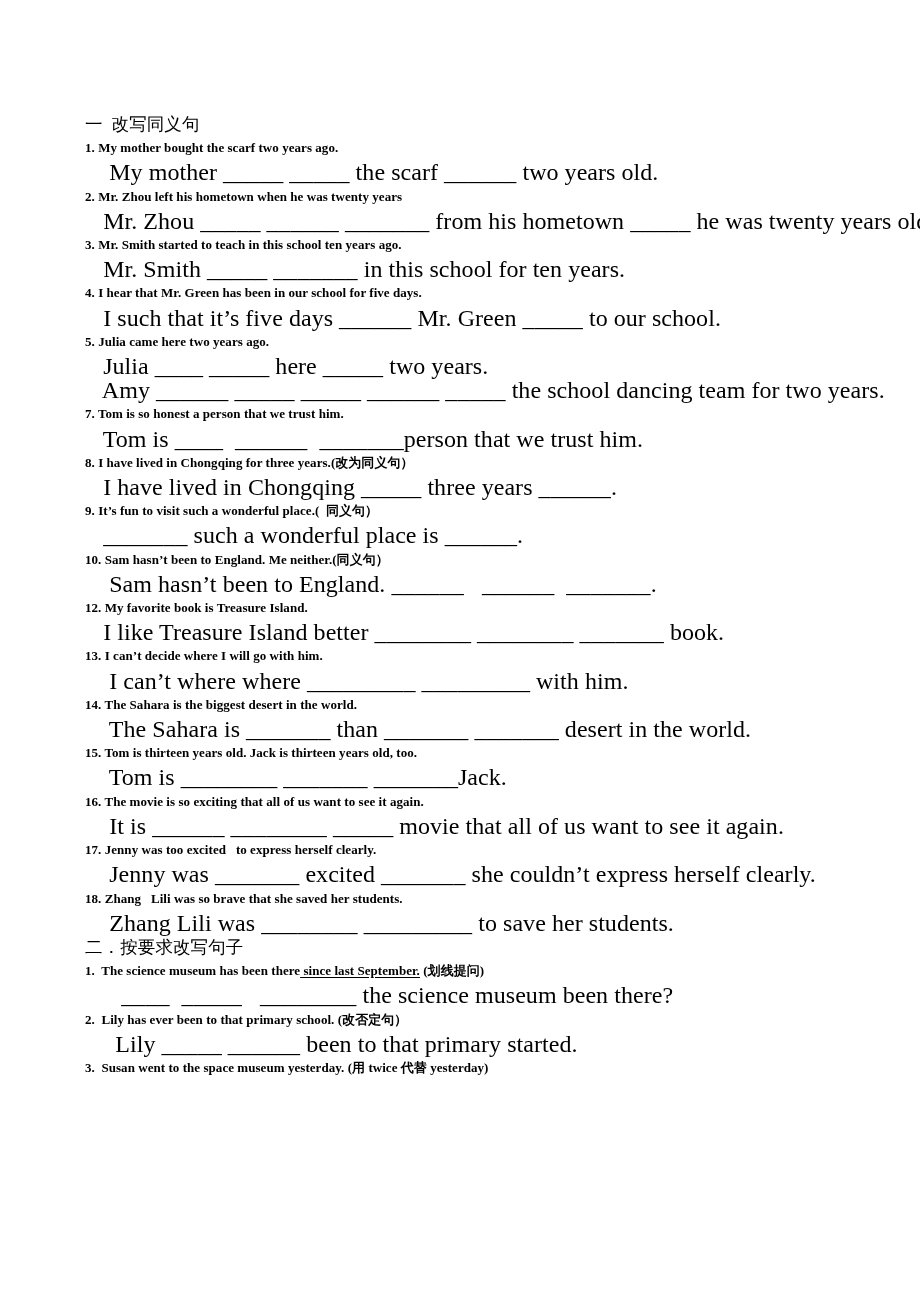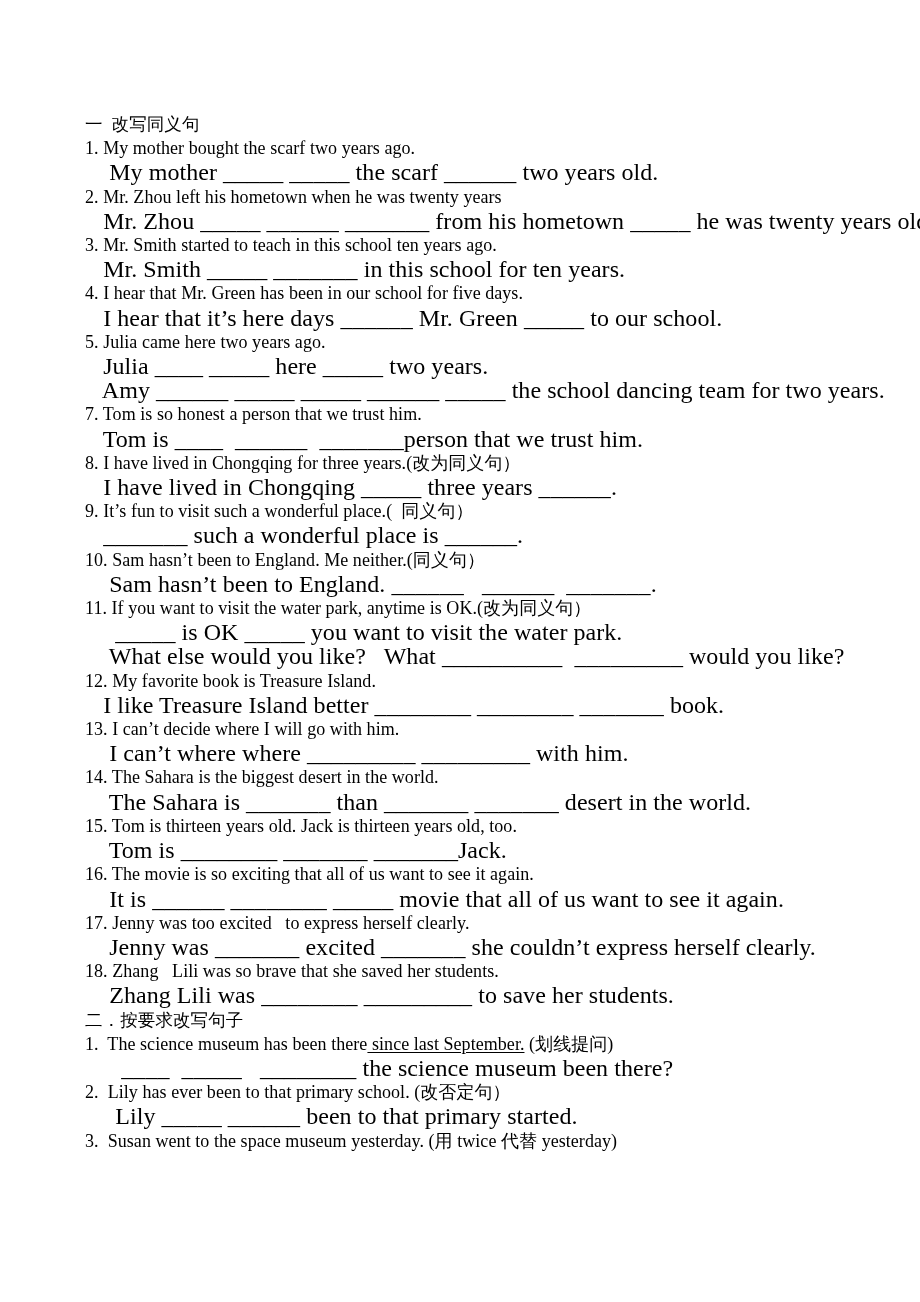--- a/index.html
+++ b/index.html
@@ -23,24 +23,25 @@
     box-sizing: border-box;
     padding: 112px 60px 0 85px;
   }
   .section-heading {
     font-size: 17.5px;
     line-height: 24.2px;
     white-space: pre;
     letter-spacing: 0.1px;
   }
   .q-line {
-    font-size: 18px;
+    font-size: 13px;
     line-height: 24.2px;
     white-space: pre;
     letter-spacing: 0.05px;
+    font-weight: bold;
   }
   .a-line {
     font-size: 24px;
     line-height: 24.2px;
     white-space: pre;
     letter-spacing: 0.05px;
   }
   .ul {
     text-decoration: underline;
     text-underline-offset: 2px;
@@ -65,21 +66,21 @@
       <div class="a-line">   Mr. Zhou _____ ______ _______ from his hometown _____ he was twenty years old.</div>
     </div>
 
     <div class="item-block">
       <div class="q-line">3. Mr. Smith started to teach in this school ten years ago.</div>
       <div class="a-line">   Mr. Smith _____ _______ in this school for ten years.</div>
     </div>
 
     <div class="item-block">
       <div class="q-line">4. I hear that Mr. Green has been in our school for five days.</div>
-      <div class="a-line">   I hear that it’s here days ______ Mr. Green _____ to our school.</div>
+      <div class="a-line">   I such that it’s five days ______ Mr. Green _____ to our school.</div>
     </div>
 
     <div class="item-block">
       <div class="q-line">5. Julia came here two years ago.</div>
       <div class="a-line">   Julia ____ _____ here _____ two years.</div>
     </div>
 
     <div class="item-block">
       <div class="a-line">   Amy ______ _____ _____ ______ _____ the school dancing team for two years.</div>
     </div>
@@ -97,25 +98,20 @@
     <div class="item-block">
       <div class="q-line">9. It’s fun to visit such a wonderful place.(  同义句）</div>
       <div class="a-line">   _______ such a wonderful place is ______.</div>
     </div>
 
     <div class="item-block">
       <div class="q-line">10. Sam hasn’t been to England. Me neither.(同义句）</div>
       <div class="a-line">    Sam hasn’t been to England. ______   ______  _______.</div>
     </div>
 
-    <div class="item-block">
-      <div class="q-line">11. If you want to visit the water park, anytime is OK.(改为同义句）</div>
-      <div class="a-line">     _____ is OK _____ you want to visit the water park.</div>
-      <div class="a-line">    What else would you like?   What __________  _________ would you like?</div>
-    </div>
 
     <div class="item-block">
       <div class="q-line">12. My favorite book is Treasure Island.</div>
       <div class="a-line">   I like Treasure Island better ________ ________ _______ book.</div>
     </div>
 
     <div class="item-block">
       <div class="q-line">13. I can’t decide where I will go with him.</div>
       <div class="a-line">    I can’t where where _________ _________ with him.</div>
     </div>

